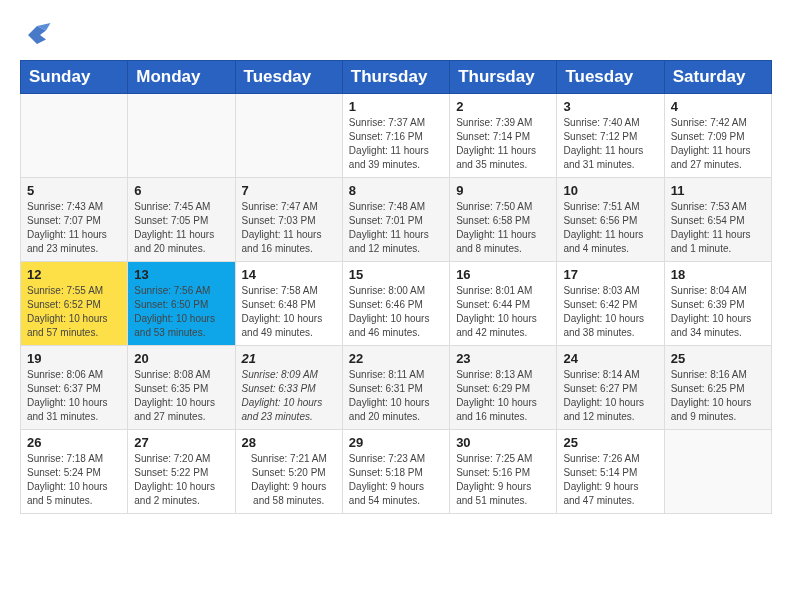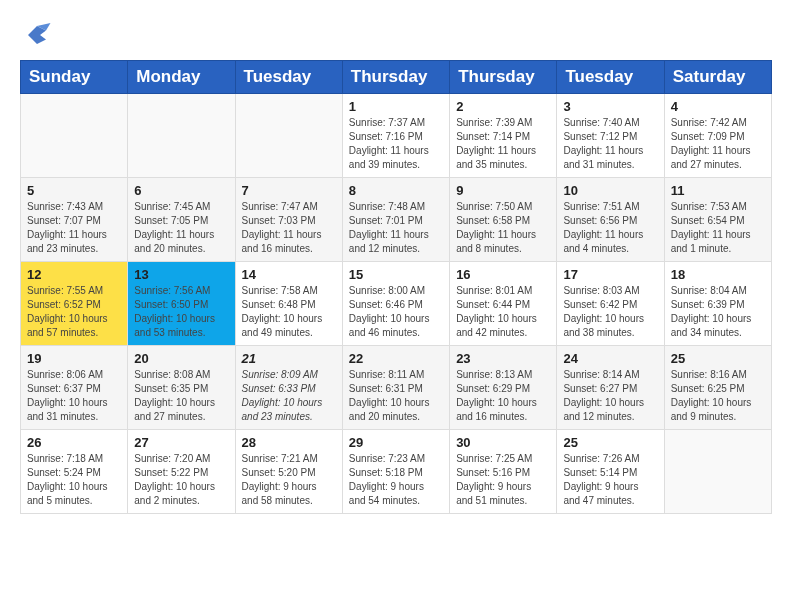--- a/index.html
+++ b/index.html
@@ -321,21 +321,21 @@
         </td>
         <td style="background: rgb(255, 255, 255); margin-left: 35px;">
           <span class="day-num">27</span>
           <div class="day-info" style="white-space: pre-line;">Sunrise: 7:20 AM
 Sunset: 5:22 PM
 Daylight: 10 hours
 and 2 minutes.</div>
         </td>
         <td style="background: rgb(255, 255, 255);">
           <span class="day-num">28</span>
-          <div class="day-info" style="white-space: pre-line;">Sunrise: 7:21 AM
+          <div class="day-info" style="white-space: pre-line; text-align: center;">Sunrise: 7:21 AM
 Sunset: 5:20 PM
 Daylight: 9 hours
 and 58 minutes.</div>
         </td>
         <td style="background: rgb(255, 255, 255);">
           <span class="day-num">29</span>
           <div class="day-info" style="white-space: pre-line;">Sunrise: 7:23 AM
 Sunset: 5:18 PM
 Daylight: 9 hours
 and 54 minutes.</div>

